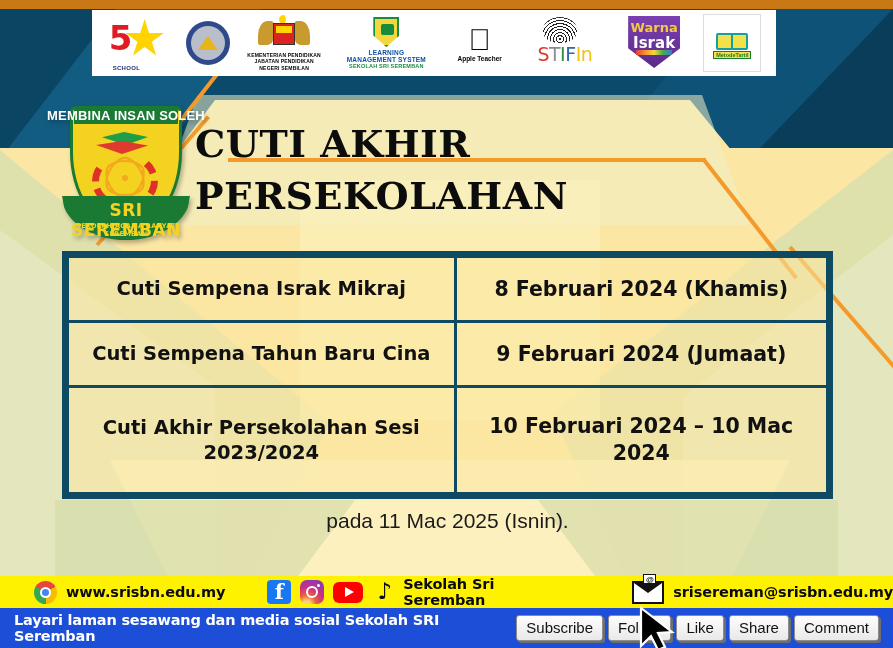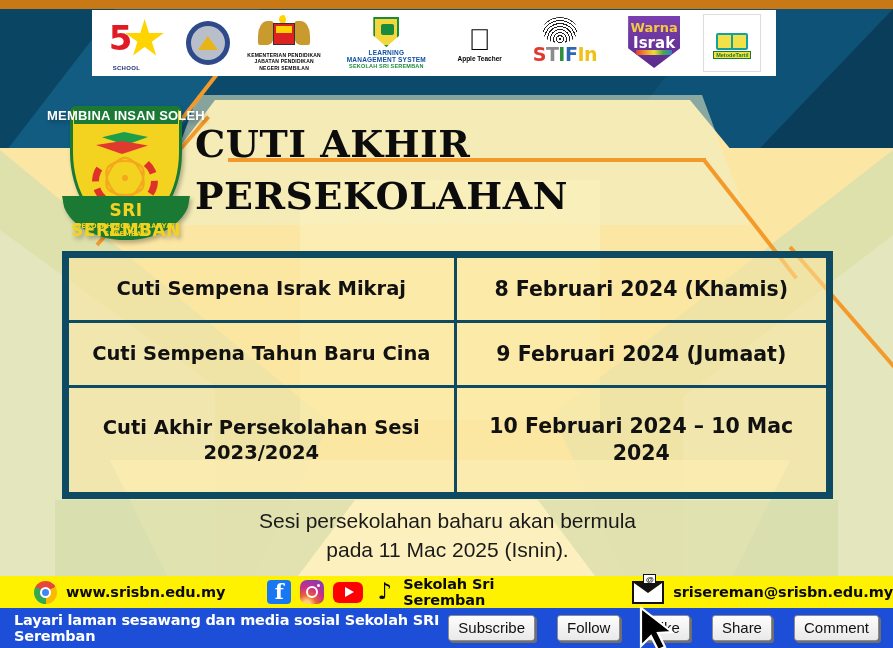--- a/index.html
+++ b/index.html
@@ -162,21 +162,21 @@
   .apple-glyph{ font-size:30px; line-height:1; color:#000; text-align:center; }
   .apple-cap{ font-size:6.5px; font-weight:bold; }
 
   
   .stifin{ position:relative; width:80px; height:56px; }
   .stifin-fp{ position:absolute; left:18px; top:2px; width:34px; height:26px;
               border-radius:50% 50% 45% 45%;
               background:repeating-radial-gradient(circle at 50% 85%,
                 #222 0 1px, transparent 1px 3px); }
   .stifin-txt{ position:absolute; left:0; bottom:6px; width:100%;
-               text-align:center; font-size:19px; font-weight:bold;
+               text-align:center; font-size:19px; font-weight:normal;
                font-family:"DejaVu Sans", sans-serif; letter-spacing:-.5px; }
   .stifin-txt span:nth-child(1){ color:#e03a2f; }
   .stifin-txt span:nth-child(2){ color:#8c8c8c; }
   .stifin-txt span:nth-child(3){ color:#2f8f3f; }
   .stifin-txt span:nth-child(4){ color:#2f66b5; }
   .stifin-txt span:nth-child(5){ color:#f2c118; }
   .stifin-txt span:nth-child(6){ color:#f2c118; }
 
   
   .wk{ position:relative; width:64px; height:58px; }
@@ -354,21 +354,21 @@
   .bbar{
     position:absolute; left:0; bottom:0; width:100%; height:40px;
     background:#1d4ed8; z-index:7;
     display:flex; align-items:center; justify-content:space-between;
     padding:0 14px;
   }
   .bbar-txt{
     font-family:"DejaVu Sans", sans-serif; font-weight:bold;
     font-size:14.5px; color:#ffffff; letter-spacing:-.2px;
   }
-  .btns{ display:flex; align-items:center; gap:22px; }
+  .btns{ display:flex; align-items:center; gap:5px; }
   .btn{
     background:linear-gradient(#fdfdfd,#e9e9e9);
     border:1px solid #8c8c8c;
     border-radius:3px;
     box-shadow:2px 2px 0 #6f6f6f;
     padding:3px 9px 4px;
     font-family:"Liberation Sans", sans-serif;
     font-size:15px; color:#111; line-height:1.15;
   }
 
@@ -516,21 +516,20 @@
       </tr>
       <tr>
         <td class="c1">Cuti Akhir Persekolahan Sesi 2023/2024</td>
         <td class="c2">10 Februari 2024 – 10 Mac 2024</td>
       </tr>
     </tbody>
       </table>
   </div>
 
   <div class="note">
-    <div>Sesi persekolahan baharu akan bermula</div>
     <div>pada 11 Mac 2025 (Isnin).</div>
   </div>
 
   <div class="ybar">
     <div class="ybar-inner">
       <div class="ic ic-chrome"></div>
       <div class="ybar-txt">www.srisbn.edu.my</div>
       <div style="width:24px"></div>
       <div class="ic ic-fb">f</div>
       <div class="ic ic-ig"></div>

